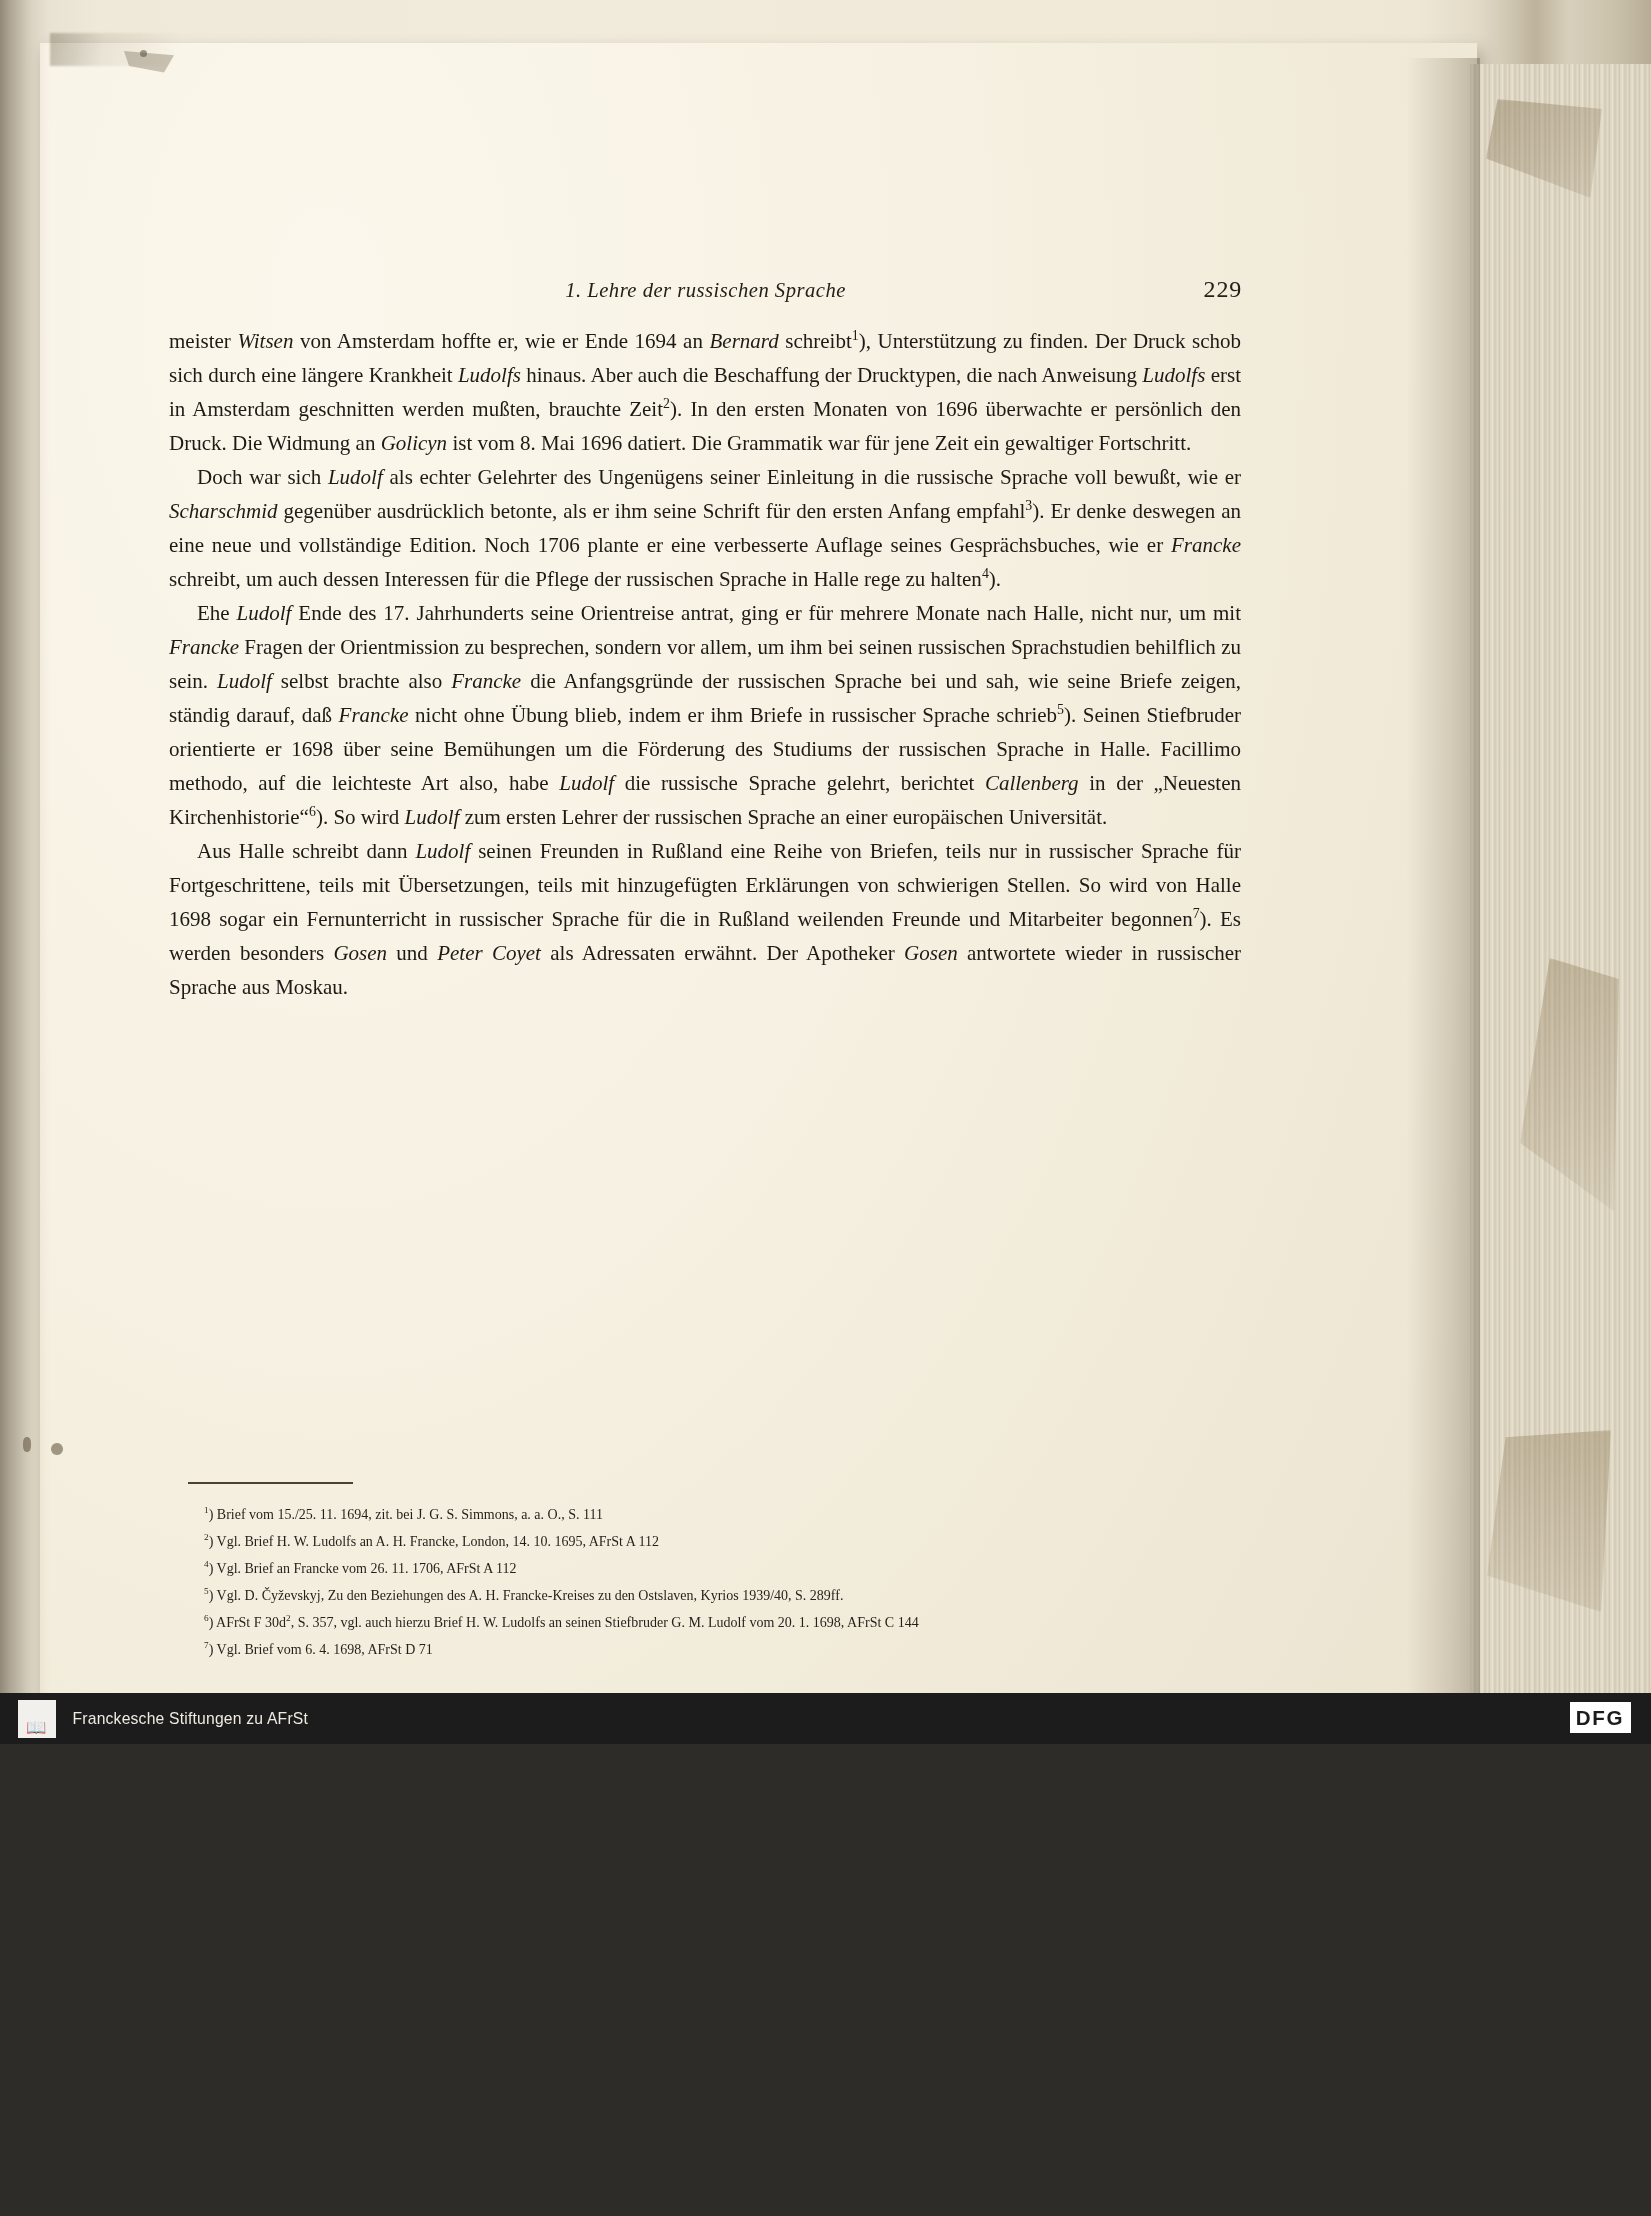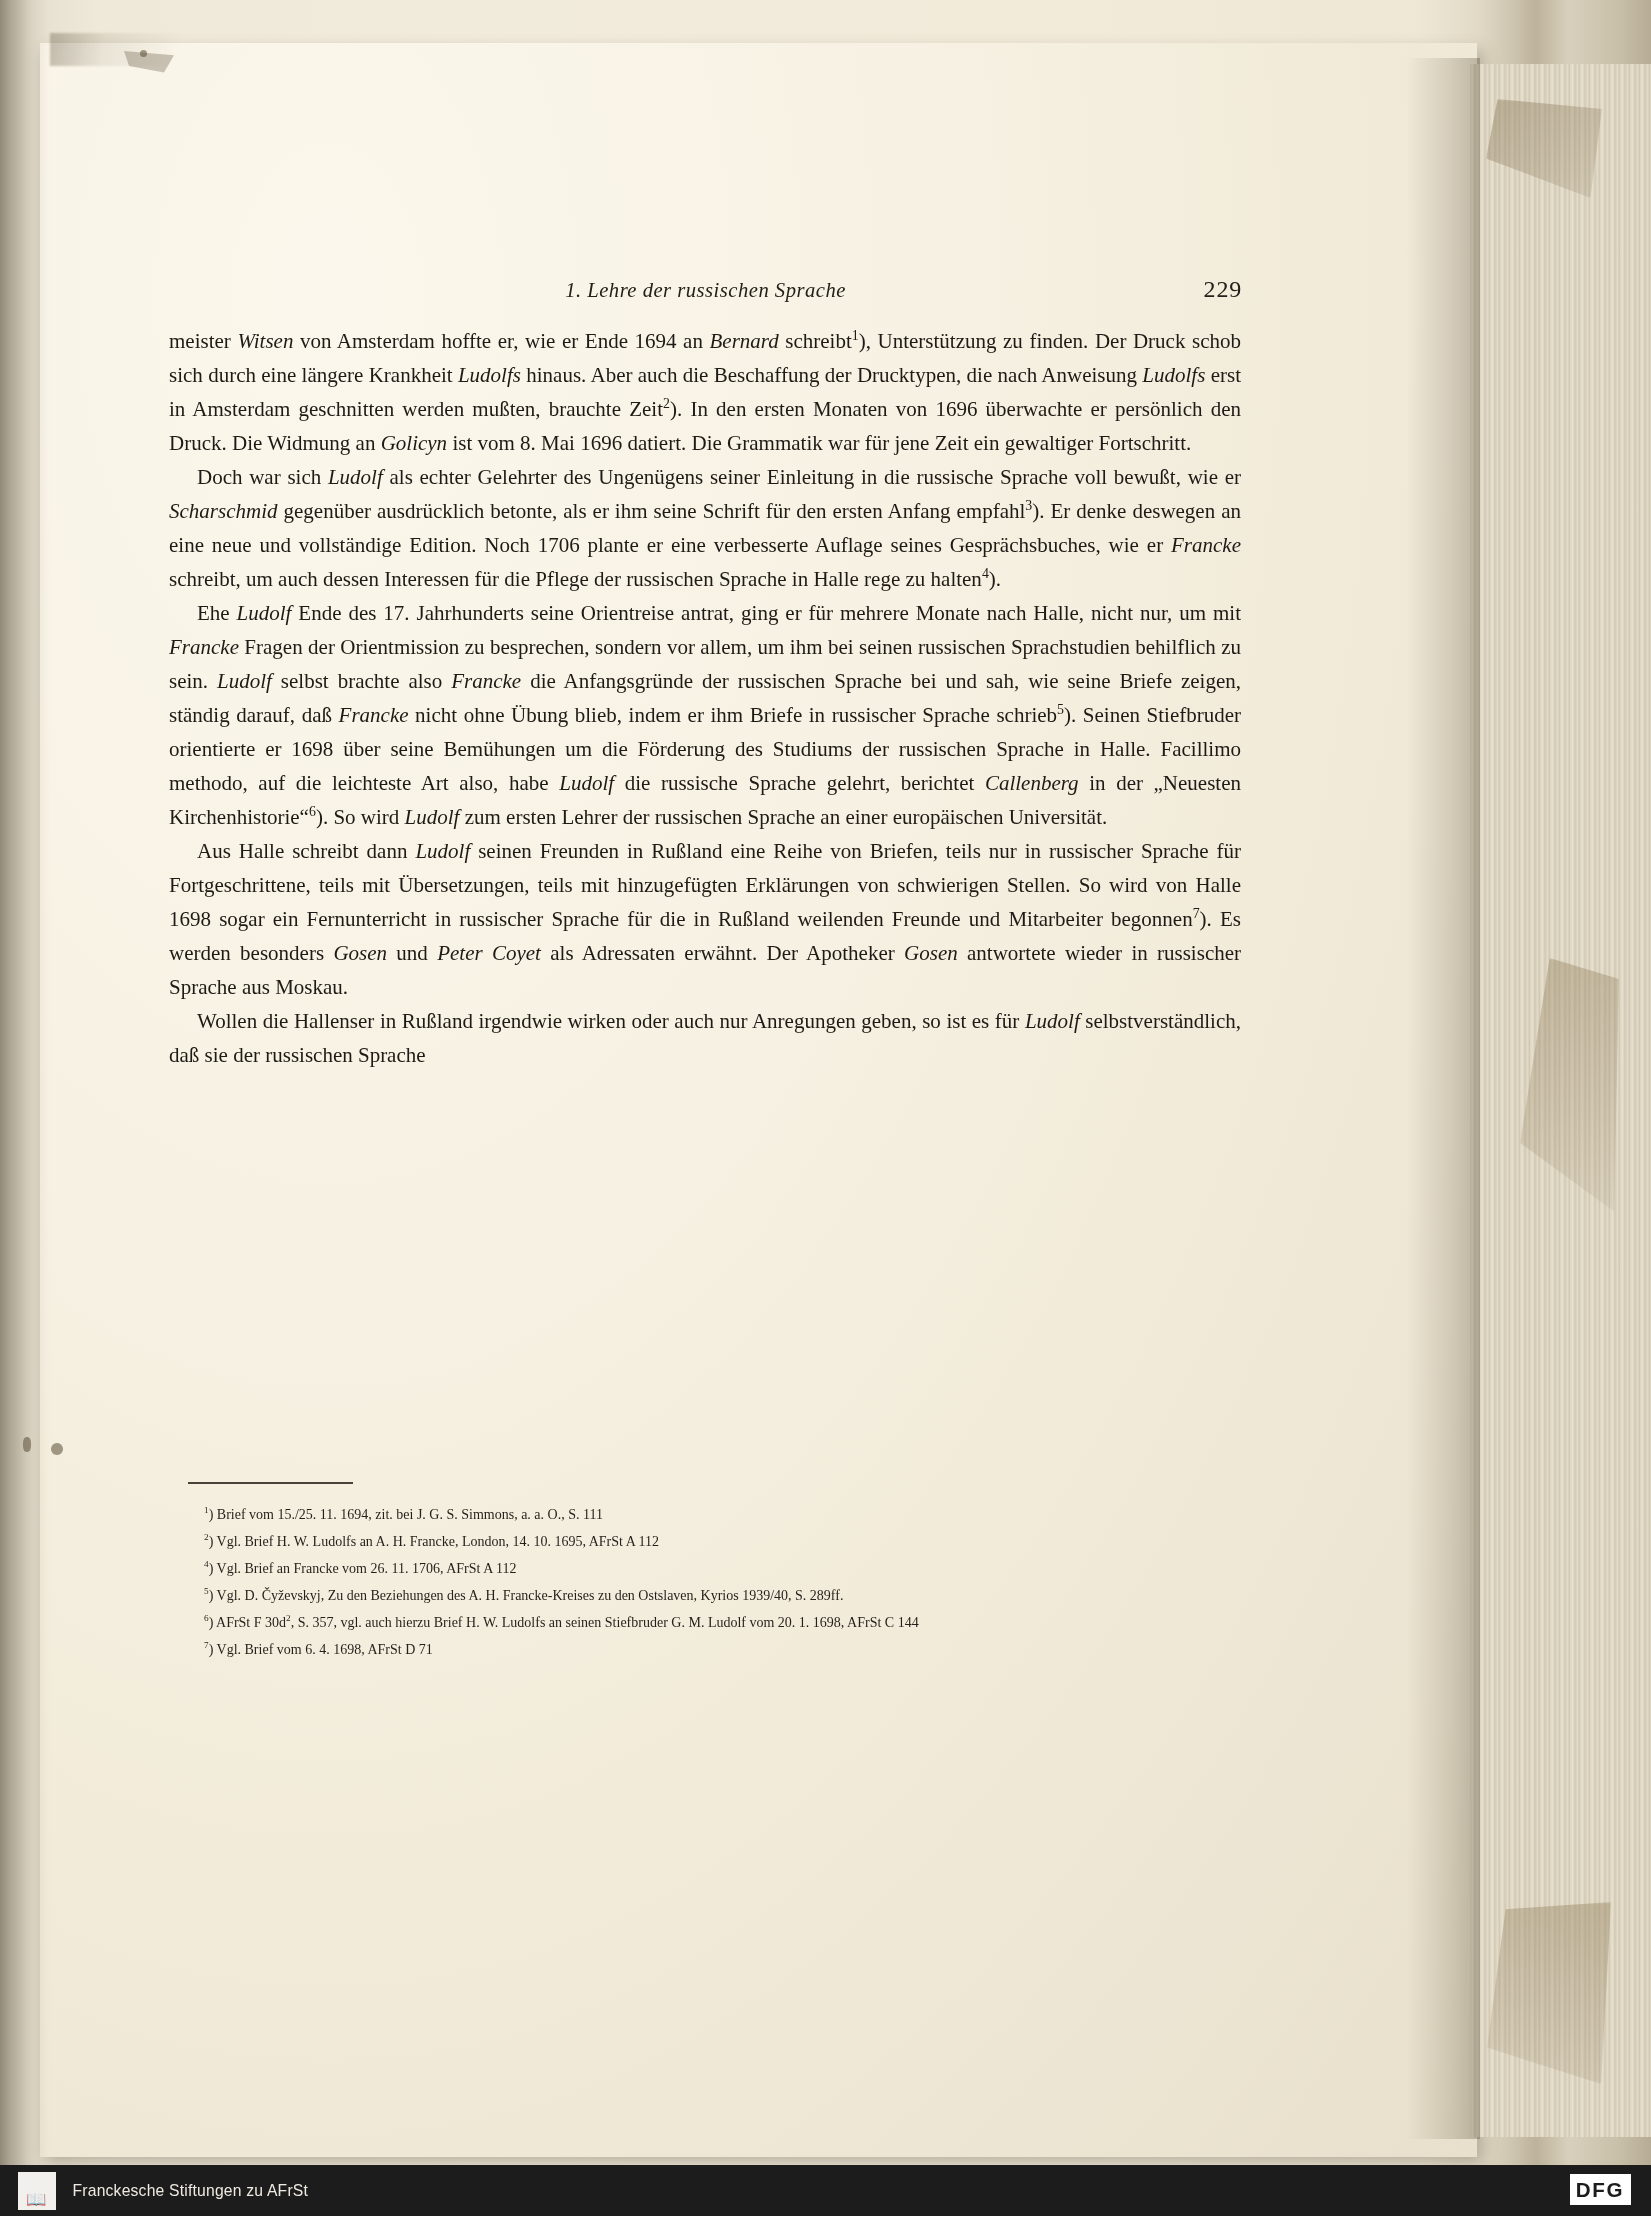--- a/index.html
+++ b/index.html
@@ -3,21 +3,21 @@
 <meta charset="utf-8">
 <style>
   html, body {
     margin: 0;
     padding: 0;
     background: #2e2c29;
   }
   .page {
     position: relative;
     width: 1652px;
-    height: 2216px;
+    height: 1744px;
     overflow: hidden;
     background: #d8d2c4;
     font-family: "Liberation Serif", serif;
   }
 
   
   .book-bg {
     position: absolute;
     inset: 0;
     background:
@@ -231,21 +231,20 @@
   <div class="running-head">
     <span class="rh-title">1. Lehre der russischen Sprache</span>
     <span class="rh-page">229</span>
   </div>
 
   <div class="body-text">
     <p class="first">meister <i>Witsen</i> von Amsterdam hoffte er, wie er Ende 1694 an <i>Bernard</i> schreibt<sup>1</sup>), Unterstützung zu finden. Der Druck schob sich durch eine längere Krankheit <i>Ludolfs</i> hinaus. Aber auch die Beschaffung der Drucktypen, die nach Anweisung <i>Ludolfs</i> erst in Amsterdam geschnitten werden mußten, brauchte Zeit<sup>2</sup>). In den ersten Monaten von 1696 überwachte er persönlich den Druck. Die Widmung an <i>Golicyn</i> ist vom 8. Mai 1696 datiert. Die Grammatik war für jene Zeit ein gewaltiger Fortschritt.</p>
     <p>Doch war sich <i>Ludolf</i> als echter Gelehrter des Ungenügens seiner Einleitung in die russische Sprache voll bewußt, wie er <i>Scharschmid</i> gegenüber ausdrücklich betonte, als er ihm seine Schrift für den ersten Anfang empfahl<sup>3</sup>). Er denke deswegen an eine neue und vollständige Edition. Noch 1706 plante er eine verbesserte Auflage seines Gesprächsbuches, wie er <i>Francke</i> schreibt, um auch dessen Interessen für die Pflege der russischen Sprache in Halle rege zu halten<sup>4</sup>).</p>
     <p>Ehe <i>Ludolf</i> Ende des 17. Jahrhunderts seine Orientreise antrat, ging er für mehrere Monate nach Halle, nicht nur, um mit <i>Francke</i> Fragen der Orientmission zu besprechen, sondern vor allem, um ihm bei seinen russischen Sprachstudien behilflich zu sein. <i>Ludolf</i> selbst brachte also <i>Francke</i> die Anfangsgründe der russischen Sprache bei und sah, wie seine Briefe zeigen, ständig darauf, daß <i>Francke</i> nicht ohne Übung blieb, indem er ihm Briefe in russischer Sprache schrieb<sup>5</sup>). Seinen Stiefbruder orientierte er 1698 über seine Bemühungen um die Förderung des Studiums der russischen Sprache in Halle. Facillimo methodo, auf die leichteste Art also, habe <i>Ludolf</i> die russische Sprache gelehrt, berichtet <i>Callenberg</i> in der „Neuesten Kirchenhistorie“<sup>6</sup>). So wird <i>Ludolf</i> zum ersten Lehrer der russischen Sprache an einer europäischen Universität.</p>
     <p>Aus Halle schreibt dann <i>Ludolf</i> seinen Freunden in Rußland eine Reihe von Briefen, teils nur in russischer Sprache für Fortgeschrittene, teils mit Übersetzungen, teils mit hinzugefügten Erklärungen von schwierigen Stellen. So wird von Halle 1698 sogar ein Fernunterricht in russischer Sprache für die in Rußland weilenden Freunde und Mitarbeiter begonnen<sup>7</sup>). Es werden besonders <i>Gosen</i> und <i>Peter Coyet</i> als Adressaten erwähnt. Der Apotheker <i>Gosen</i> antwortete wieder in russischer Sprache aus Moskau.</p>
-    <p>Wollen die Hallenser in Rußland irgendwie wirken oder auch nur Anregungen geben, so ist es für <i>Ludolf</i> selbstverständlich, daß sie der russischen Sprache</p>
   </div>
 
   <div class="rule"></div>
 
   <div class="footnotes">
     <p><sup>1</sup>) Brief vom 15./25. 11. 1694, zit. bei J. G. S. Simmons, a. a. O., S. 111</p>
     <p><sup>2</sup>) Vgl. Brief H. W. Ludolfs an A. H. Francke, London, 14. 10. 1695, AFrSt A 112</p>
     <p><sup>4</sup>) Vgl. Brief an Francke vom 26. 11. 1706, AFrSt A 112</p>
     <p><sup>5</sup>) Vgl. D. Čyževskyj, Zu den Beziehungen des A. H. Francke-Kreises zu den Ostslaven, Kyrios 1939/40, S. 289ff.</p>
     <p><sup>6</sup>) AFrSt F 30d<sup>2</sup>, S. 357, vgl. auch hierzu Brief H. W. Ludolfs an seinen Stiefbruder G. M. Ludolf vom 20. 1. 1698, AFrSt C 144</p>

